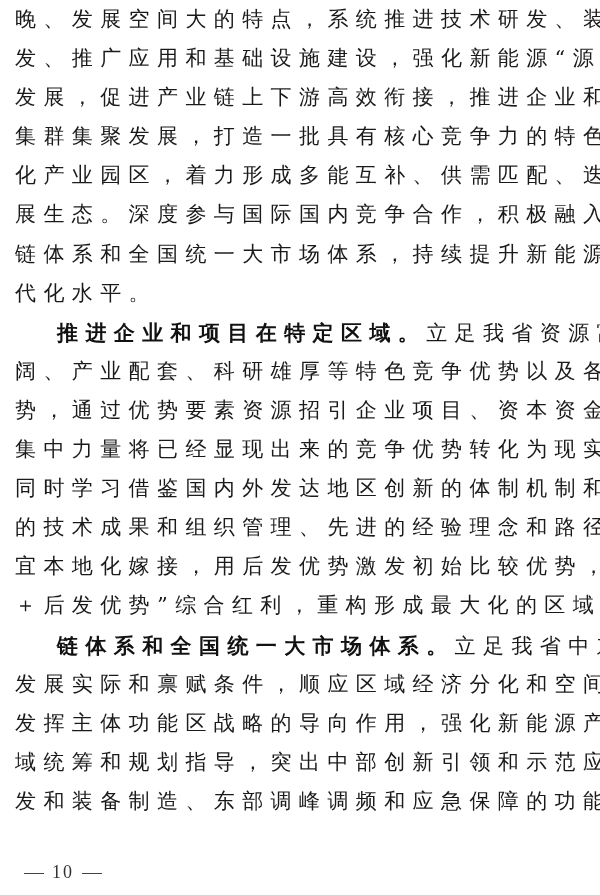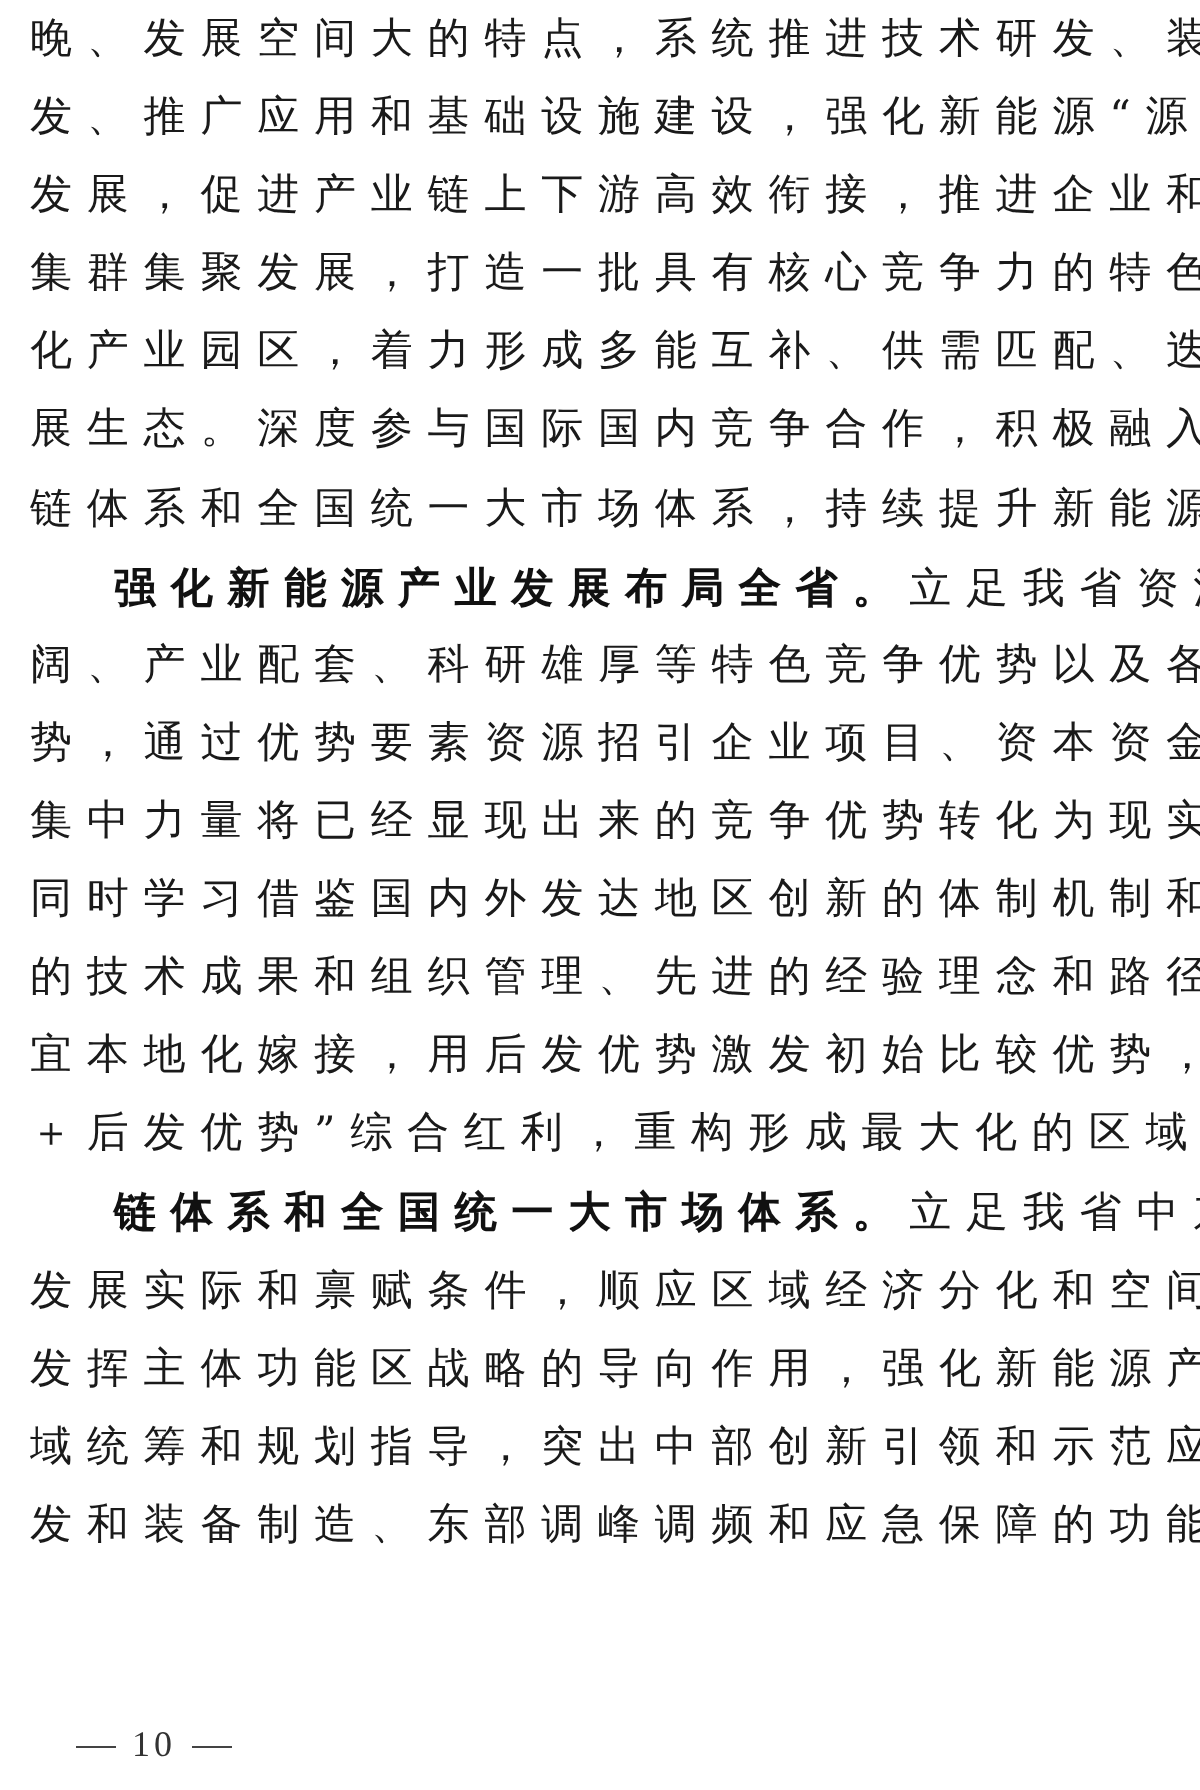--- a/index.html
+++ b/index.html
@@ -42,21 +42,21 @@
   }
   .line.indent {
     padding-left: 42px;
   }
   .heading {
     font-weight: bold;
     color: #111;
   }
   .page-number {
     position: absolute;
-    left: 30px;
+    left: 16px;
     top: 862px;
     font-size: 18px;
     font-family: "Liberation Serif", "DejaVu Serif", serif;
     color: #333;
     letter-spacing: 2px;
   }
   .page-number .dash {
     display: inline-block;
     width: 20px;
     height: 1px;
@@ -72,24 +72,25 @@
   <div class="body-text">
 
     <div>
       <div class="line">晚、发展空间大的特点，系统推进技术研发、装备制造、资源开</div>
       <div class="line">发、推广应用和基础设施建设，强化新能源“源网荷储”一体化</div>
       <div class="line">发展，促进产业链上下游高效衔接，推进企业和项目在特定区域</div>
       <div class="line">集群集聚发展，打造一批具有核心竞争力的特色产业基地和现代</div>
       <div class="line">化产业园区，着力形成多能互补、供需匹配、迭代升级的良性发</div>
       <div class="line">展生态。深度参与国际国内竞争合作，积极融入全球产业链价值</div>
       <div class="line">链体系和全国统一大市场体系，持续提升新能源产业链供应链现</div>
+      <div class="line last">代化水平。</div>
     </div>
 
     <div>
-      <div class="line indent"><span class="heading">强化新能源产业发展布局全省。</span><span>立足我省资源富集、土地广</span></div>
+      <div class="line indent"><span class="heading">推进企业和项目在特定区域。</span><span>立足我省资源富集、土地广</span></div>
       <div class="line">阔、产业配套、科研雄厚等特色竞争优势以及各地自身发展优</div>
       <div class="line">势，通过优势要素资源招引企业项目、资本资金、人才技术等，</div>
       <div class="line">集中力量将已经显现出来的竞争优势转化为现实经济发展优势。</div>
       <div class="line">同时学习借鉴国内外发达地区创新的体制机制和制度安排、领先</div>
       <div class="line">的技术成果和组织管理、先进的经验理念和路径模式等，因地制</div>
       <div class="line">宜本地化嫁接，用后发优势激发初始比较优势，释放“比较优势</div>
       <div class="line">＋后发优势”综合红利，重构形成最大化的区域特色竞争优势，</div>
     </div>
 
     <div>

